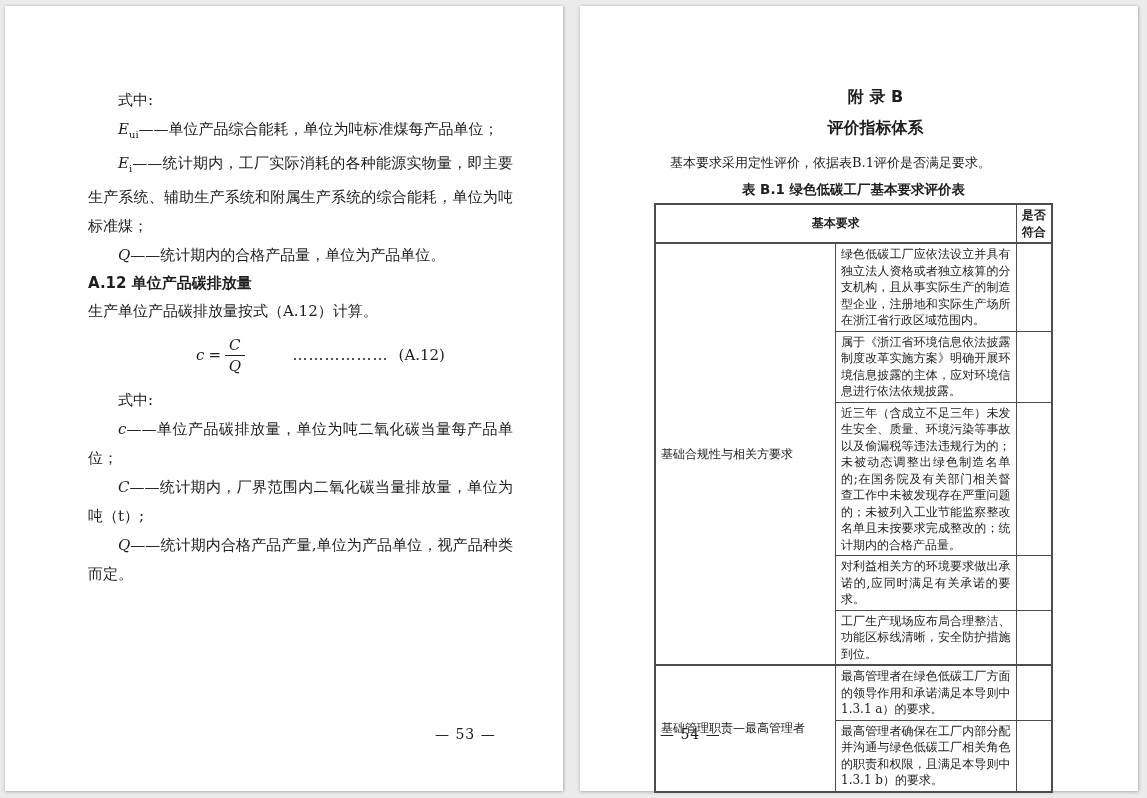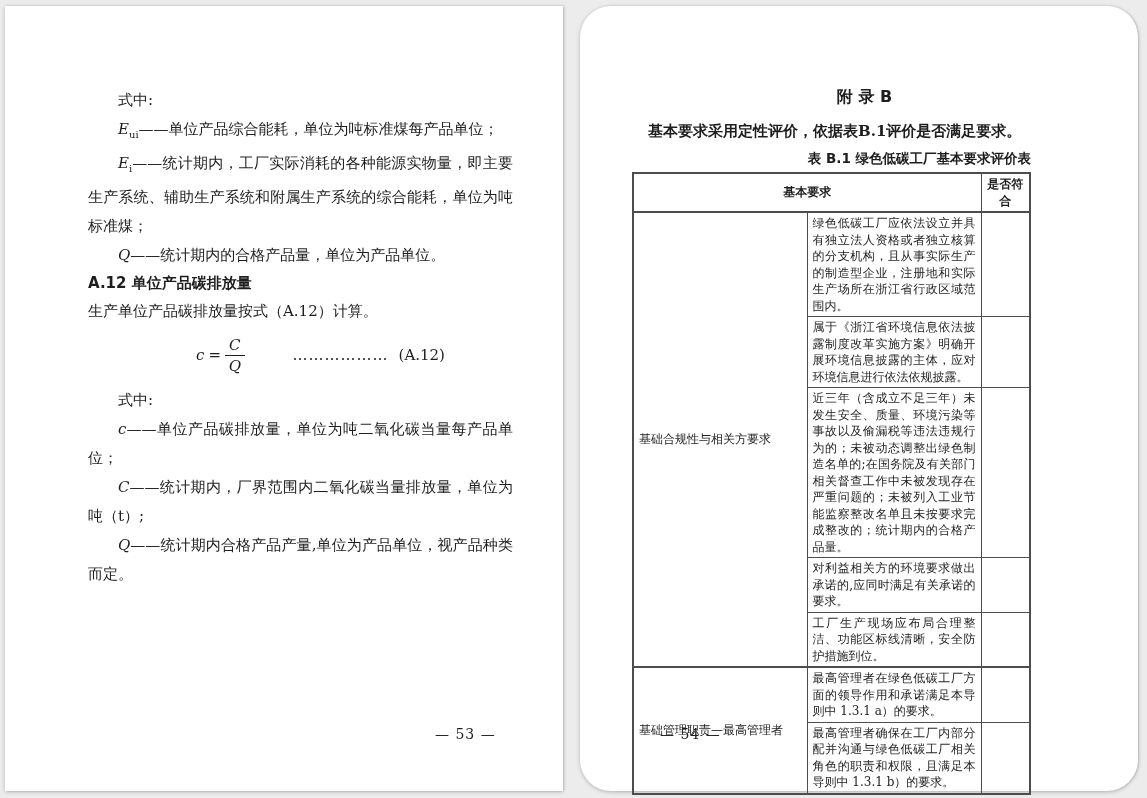--- a/index.html
+++ b/index.html
@@ -15,21 +15,21 @@
   .page {
     position: absolute;
     top: 6px;
     width: 558px;
     height: 785px;
     background: #ffffff;
     box-shadow: 0 1px 4px rgba(0,0,0,0.22), 1px 0 2px rgba(0,0,0,0.12);
     box-sizing: border-box;
   }
   #page-left  { left: 5px;   padding: 80px 50px 0 83px; }
-  #page-right { left: 580px; padding: 82px 41px 0 52px; border-radius: 31px; }
+  #page-right { left: 580px; padding: 82px 41px 0 74px; }
 
   
   .body-text { font-size: 15px; line-height: 29px; text-align: justify; }
   .body-text p { margin: 0; }
   .lead-in { text-indent: 2em; }
   .def { text-indent: 2em; }
   .def i { font-family: "DejaVu Serif", serif; font-style: italic; }
   .def sub { font-size: 10px; }
   .sec-heading {
     font-family: "DejaVu Sans", sans-serif;
@@ -63,30 +63,29 @@
     line-height: 18px;
   }
   .b1-heading {
     font-family: "DejaVu Sans", sans-serif;
     font-weight: bold;
     font-size: 15px;
     margin: 12px 0 0 16px;
     line-height: 24px;
   }
   .b1-intro {
-    font-size: 15px;
+    font-size: 13px;
     margin: 2px 0 0 16px;
     line-height: 25px;
-    font-weight: bold;
   }
   .table-caption {
     font-family: "DejaVu Sans", sans-serif;
     font-weight: bold;
     font-size: 13.5px;
-    text-align: right;
+    text-align: center;
     width: 399px;
     margin: 6px 0 4px 0;
   }
   table.eval {
     border-collapse: collapse;
     table-layout: fixed;
     width: 399px;
     font-size: 12px;
     line-height: 16.5px;
   }
@@ -101,21 +100,21 @@
   table.eval tr.header-row th { border-bottom: 2px solid #4d4d4d; }
   th.main-head {
     font-family: "DejaVu Sans", sans-serif;
     font-weight: bold;
     text-align: center;
     height: 38px;
   }
   th.check-head {
     font-family: "DejaVu Sans", sans-serif;
     font-weight: bold;
-    width: 49px;
+    width: 36px;
     padding: 2px 3px;
     word-break: break-all;
   }
   td.group-cell {
     width: 48px;
     padding: 2px 4px;
     text-align: left;
     word-break: break-all;
     line-break: anywhere;
   }
@@ -160,20 +159,21 @@
         <p class="def"><i>c</i>——单位产品碳排放量，单位为吨二氧化碳当量每产品单位；</p>
         <p class="def"><i>C</i>——统计期内，厂界范围内二氧化碳当量排放量，单位为吨（t）;</p>
         <p class="def"><i>Q</i>——统计期内合格产品产量,单位为产品单位，视产品种类而定。</p>
       </div>
   </div>
   <div class="page-number">— 53 —</div>
 </div>
 
 <div class="page" id="page-right">
   <h2 class="center-heading">附 录 B</h2>
+  <h2 class="center-heading">评价指标体系</h2>
   <p class="b1-intro">基本要求采用定性评价，依据表B.1评价是否满足要求。</p>
   <div class="table-caption">表 B.1 绿色低碳工厂基本要求评价表</div>
   <table class="eval" id="eval-table">
     <thead>
       <tr class="header-row">
         <th class="main-head" colspan="2">基本要求</th>
         <th class="check-head">是否符合</th>
       </tr>
     </thead>
     <tbody>

